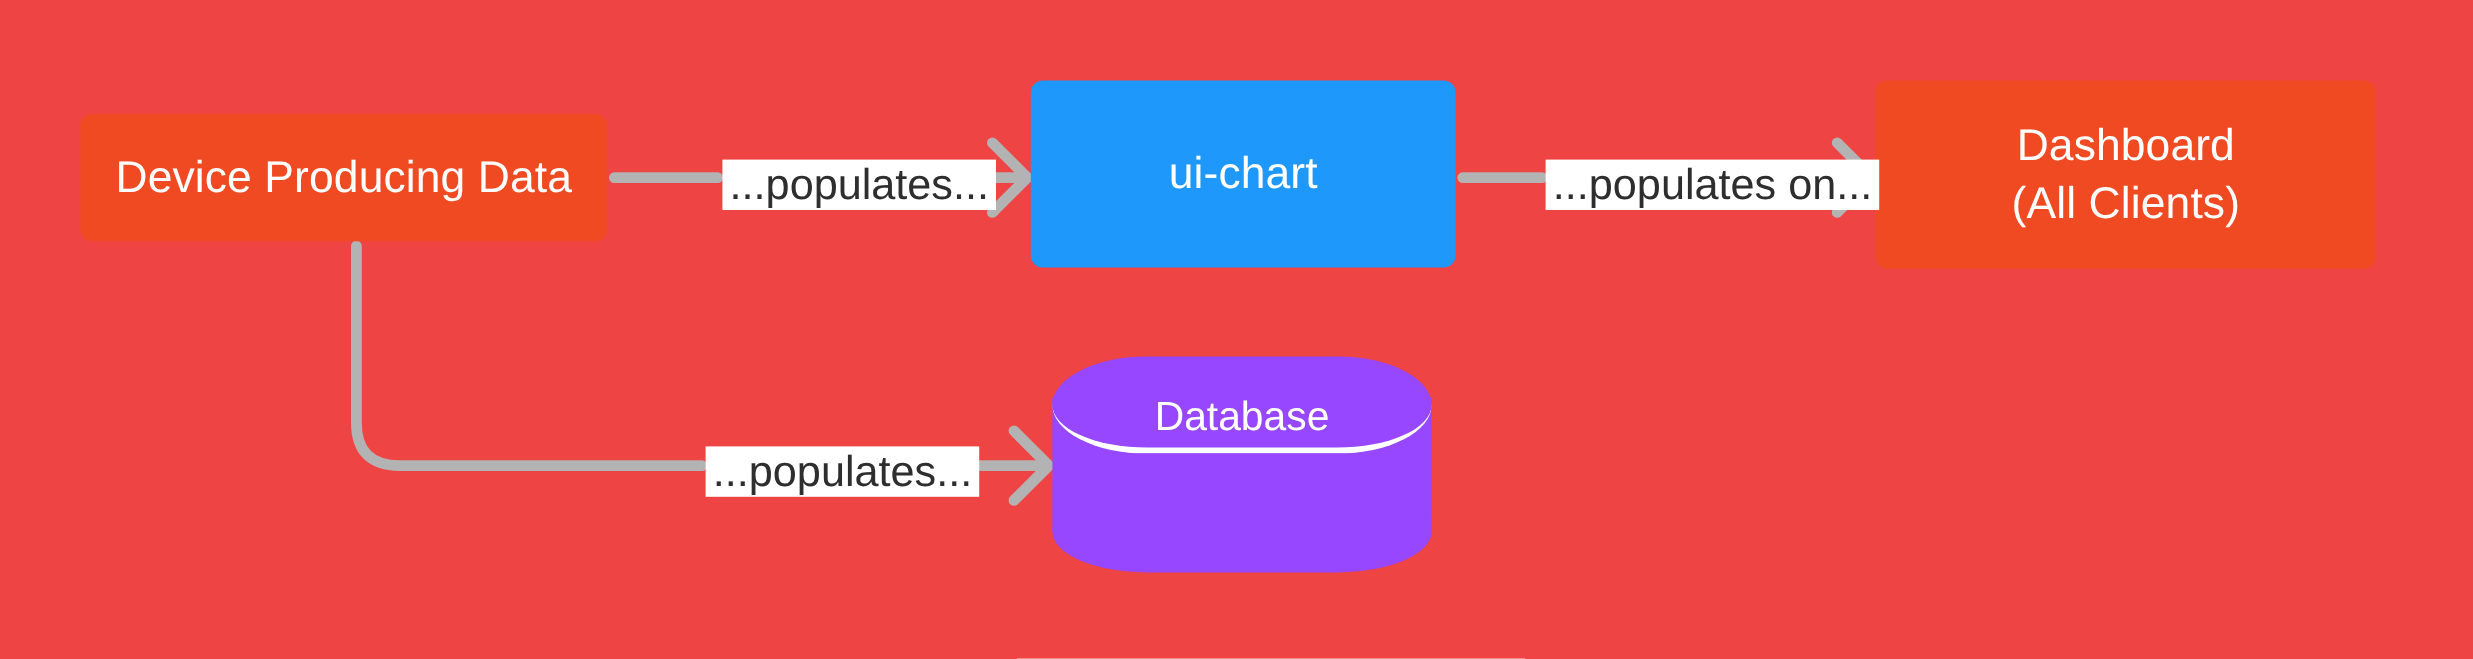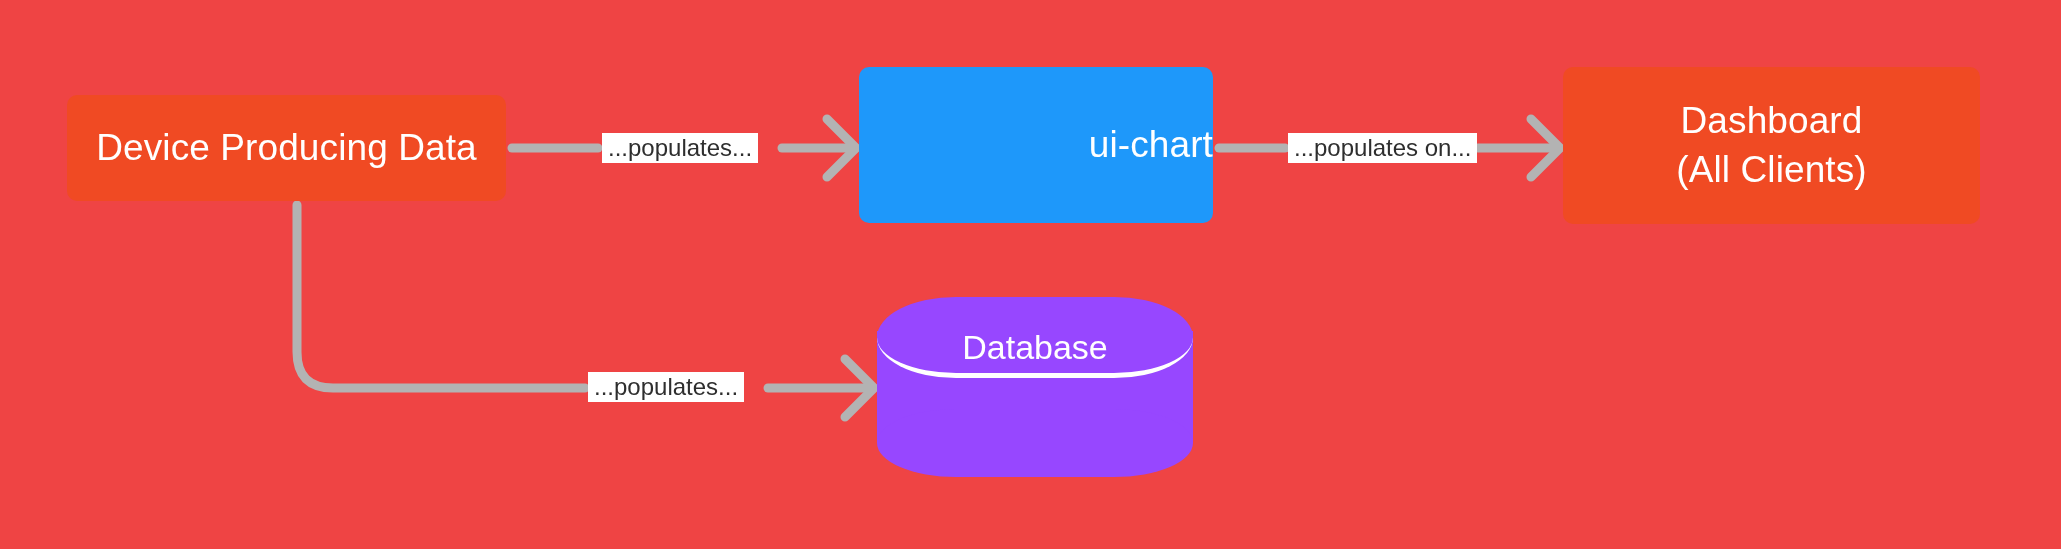--- a/index.html
+++ b/index.html
@@ -46,21 +46,20 @@
     background: #F04A23;
     font-size: 37px;
   }
   #node-uichart {
     left: 859px;
     top: 67px;
     width: 354px;
     height: 156px;
     background: #1E98FA;
     font-size: 37px;
-    align-items: flex-end;
   }
   #node-dashboard {
     left: 1563px;
     top: 67px;
     width: 417px;
     height: 157px;
     background: #F04A23;
     font-size: 37px;
   }
 
@@ -135,21 +134,21 @@
     stroke: #B3B3B3;
     stroke-width: 9;
     stroke-linecap: round;
     stroke-linejoin: round;
   }
 
   
   .edge-label {
     position: absolute;
     color: #2E2E2E;
-    font-size: 24px;
+    font-size: 36px;
     line-height: 1;
     white-space: nowrap;
     background: #ffffff;
     padding: 3px 6px;
   }
   #edge-label-populates-chart {
     left: 602px;
     top: 133px;
   }
   #edge-label-displays-on {

